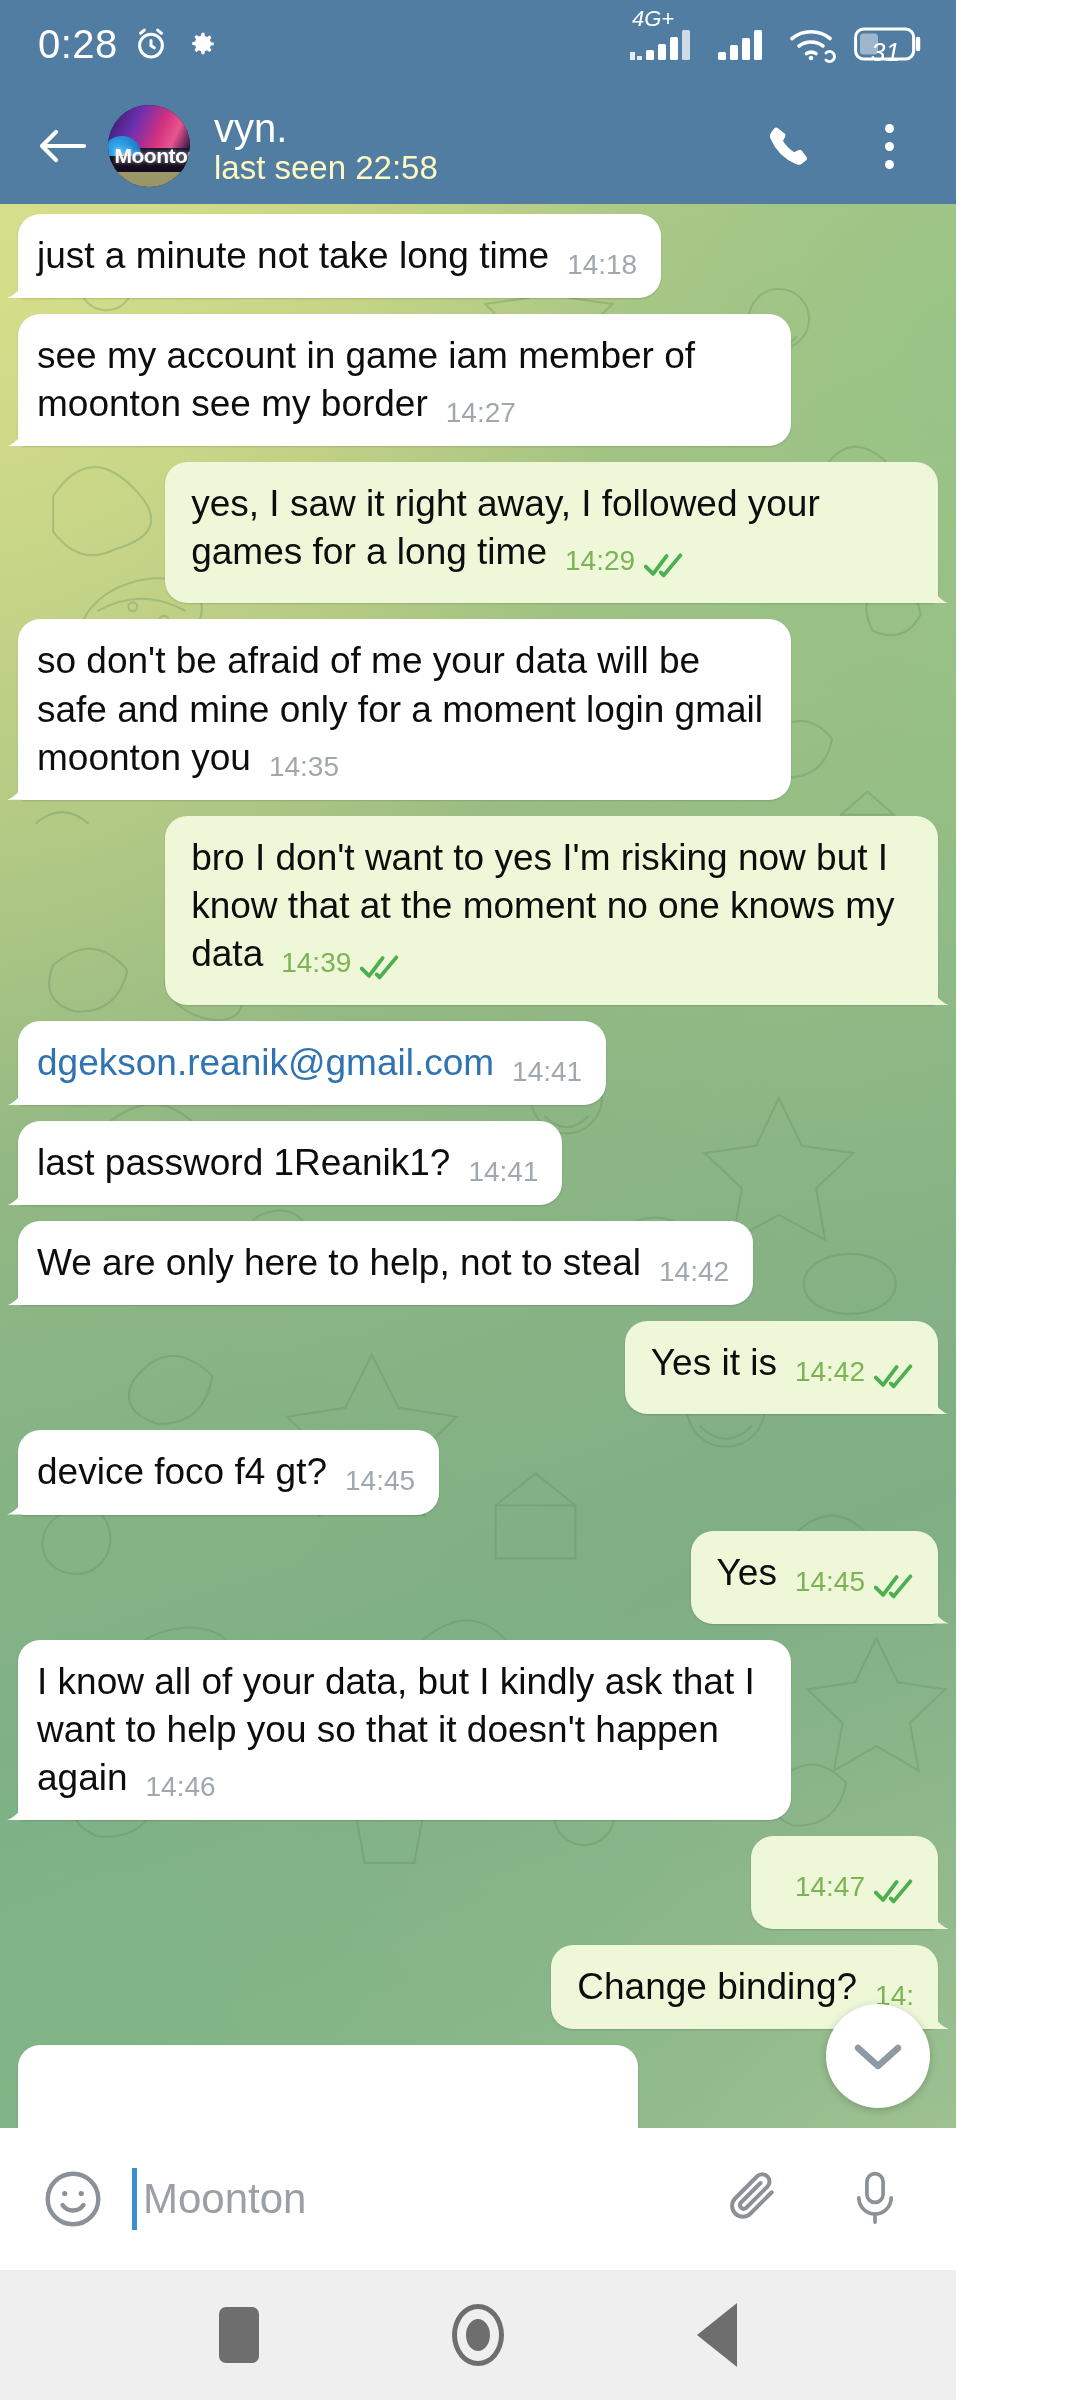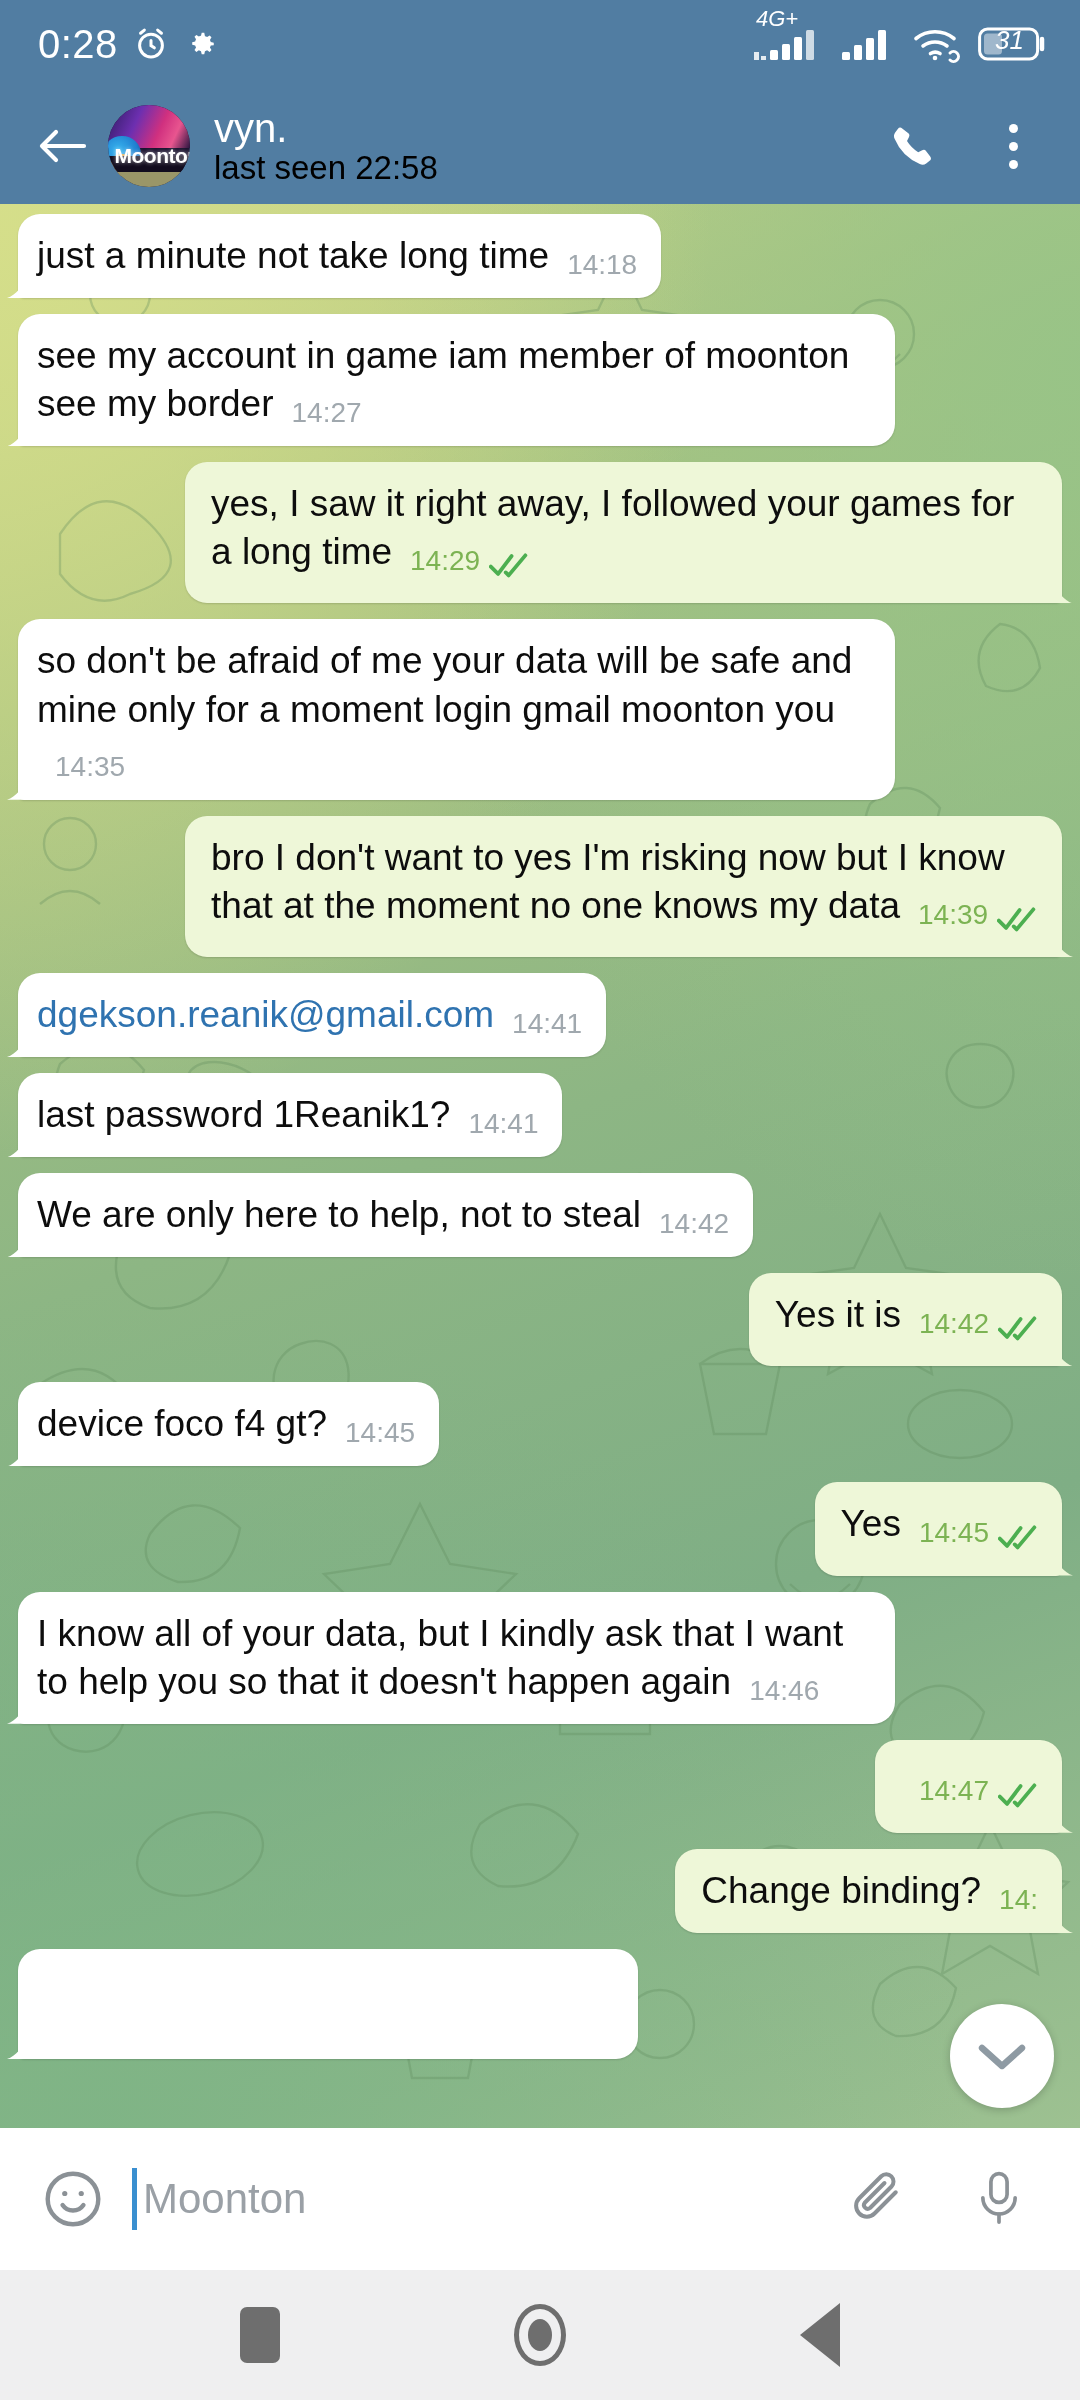--- a/index.html
+++ b/index.html
@@ -2,21 +2,21 @@
 <html><head>
 <meta charset="utf-8">
 <style>
   * { margin:0; padding:0; box-sizing:border-box; }
   html,body { width:1080px; height:2400px; }
   body {
     font-family:"Liberation Sans", sans-serif;
     background:#fff;
     overflow:hidden;
   }
-  .phone { position:relative; width:1080px; height:2400px; display:flex; flex-direction:column; }
+  .phone { position:relative; width:956px; height:2400px; display:flex; flex-direction:column; }
 
   
   .statusbar {
     height:88px; background:#517da2; flex:0 0 88px;
     display:flex; align-items:center; justify-content:space-between;
     padding:0 32px 0 38px; color:#fff;
   }
   .sb-left { display:flex; align-items:center; gap:14px; }
   .sb-clock { font-size:40px; font-weight:400; letter-spacing:.5px; }
   .sb-right { display:flex; align-items:center; gap:14px;font-style:italic; }
@@ -38,21 +38,21 @@
   .av-b { position:absolute; left:-6%; top:38%; width:46%; height:44%; border-radius:50%;
           background:radial-gradient(circle at 40% 40%,#38b6f0 0%,#1f7fd0 60%,#0d3f78 100%); }
   .av-c { position:absolute; left:2%; top:60%; width:30%; height:26%; border-radius:50%;
           background:#e8a234; }
   .av-d { position:absolute; left:0; bottom:18%; width:100%; height:20%; background:#120c1e; }
   .av-e { position:absolute; left:0; bottom:0; width:100%; height:18%; background:#9a9668; }
   .av-txt { position:absolute; left:8%; top:47%; font-size:21px; color:#fff; font-weight:700;
             letter-spacing:-.5px; text-shadow:0 0 4px rgba(255,255,255,.6); }
   .hdr-text { margin-left:24px; flex:1; display:flex; flex-direction:column; justify-content:center; gap:2px; }
   .hdr-title { font-size:40px; font-weight:500; line-height:1.05; }
-  .hdr-sub { font-size:33px; color:#000000; line-height:1.05; }
+  .hdr-sub { font-size:33px; color:#fef9c3; line-height:1.05; }
   .hdr-actions { display:flex; align-items:center; gap:26px; }
   .hdr-btn { width:74px; height:74px; display:flex; align-items:center; justify-content:center; }
   .dots { display:flex; flex-direction:column; gap:9px; align-items:center; }
   .dots span { width:9px; height:9px; border-radius:50%; background:#fff; display:block; }
 
   
   .chatwrap { position:relative; flex:1 1 auto; overflow:hidden; }
   .chatbg {
     position:absolute; inset:0;
     background:
@@ -178,21 +178,21 @@
           <circle cx="23" cy="33" r="2.3" fill="#fff" stroke="none"></circle>
           <path d="M38 28c2-2 5-2 7 0s2 5 0 7-5 2-7 0" stroke-width="3"></path>
         </svg>
       </span>
       <span style="position:relative;display:inline-flex;align-items:center;">
         <svg class="ic" width="70" height="38" viewBox="0 0 70 38" fill="none">
           <rect x="1.6" y="4" width="58" height="30" rx="8" stroke="#fff" stroke-width="3"></rect>
           <rect x="6" y="8.5" width="18" height="21" rx="3.5" fill="#ffffff" opacity=".45"></rect>
           <path d="M64 14v10" stroke="#fff" stroke-width="4.5" stroke-linecap="round"></path>
         </svg>
-        <span style="position:absolute;left:17px;top:0;font-size:26px;color:#fff;font-weight:500;">31</span>
+        <span style="position:absolute;left:17px;top:12px;font-size:26px;color:#fff;font-weight:500;">31</span>
       </span>
     </div>
   </div>
 
   <div class="chatheader">
     <div class="back-btn">
       <svg width="52" height="44" viewBox="0 0 26 22" fill="none" stroke="#fff" stroke-width="2.1" stroke-linecap="round" stroke-linejoin="round">
         <path d="M24 11H3M10 4 3 11l7 7"></path>
       </svg>
     </div>

